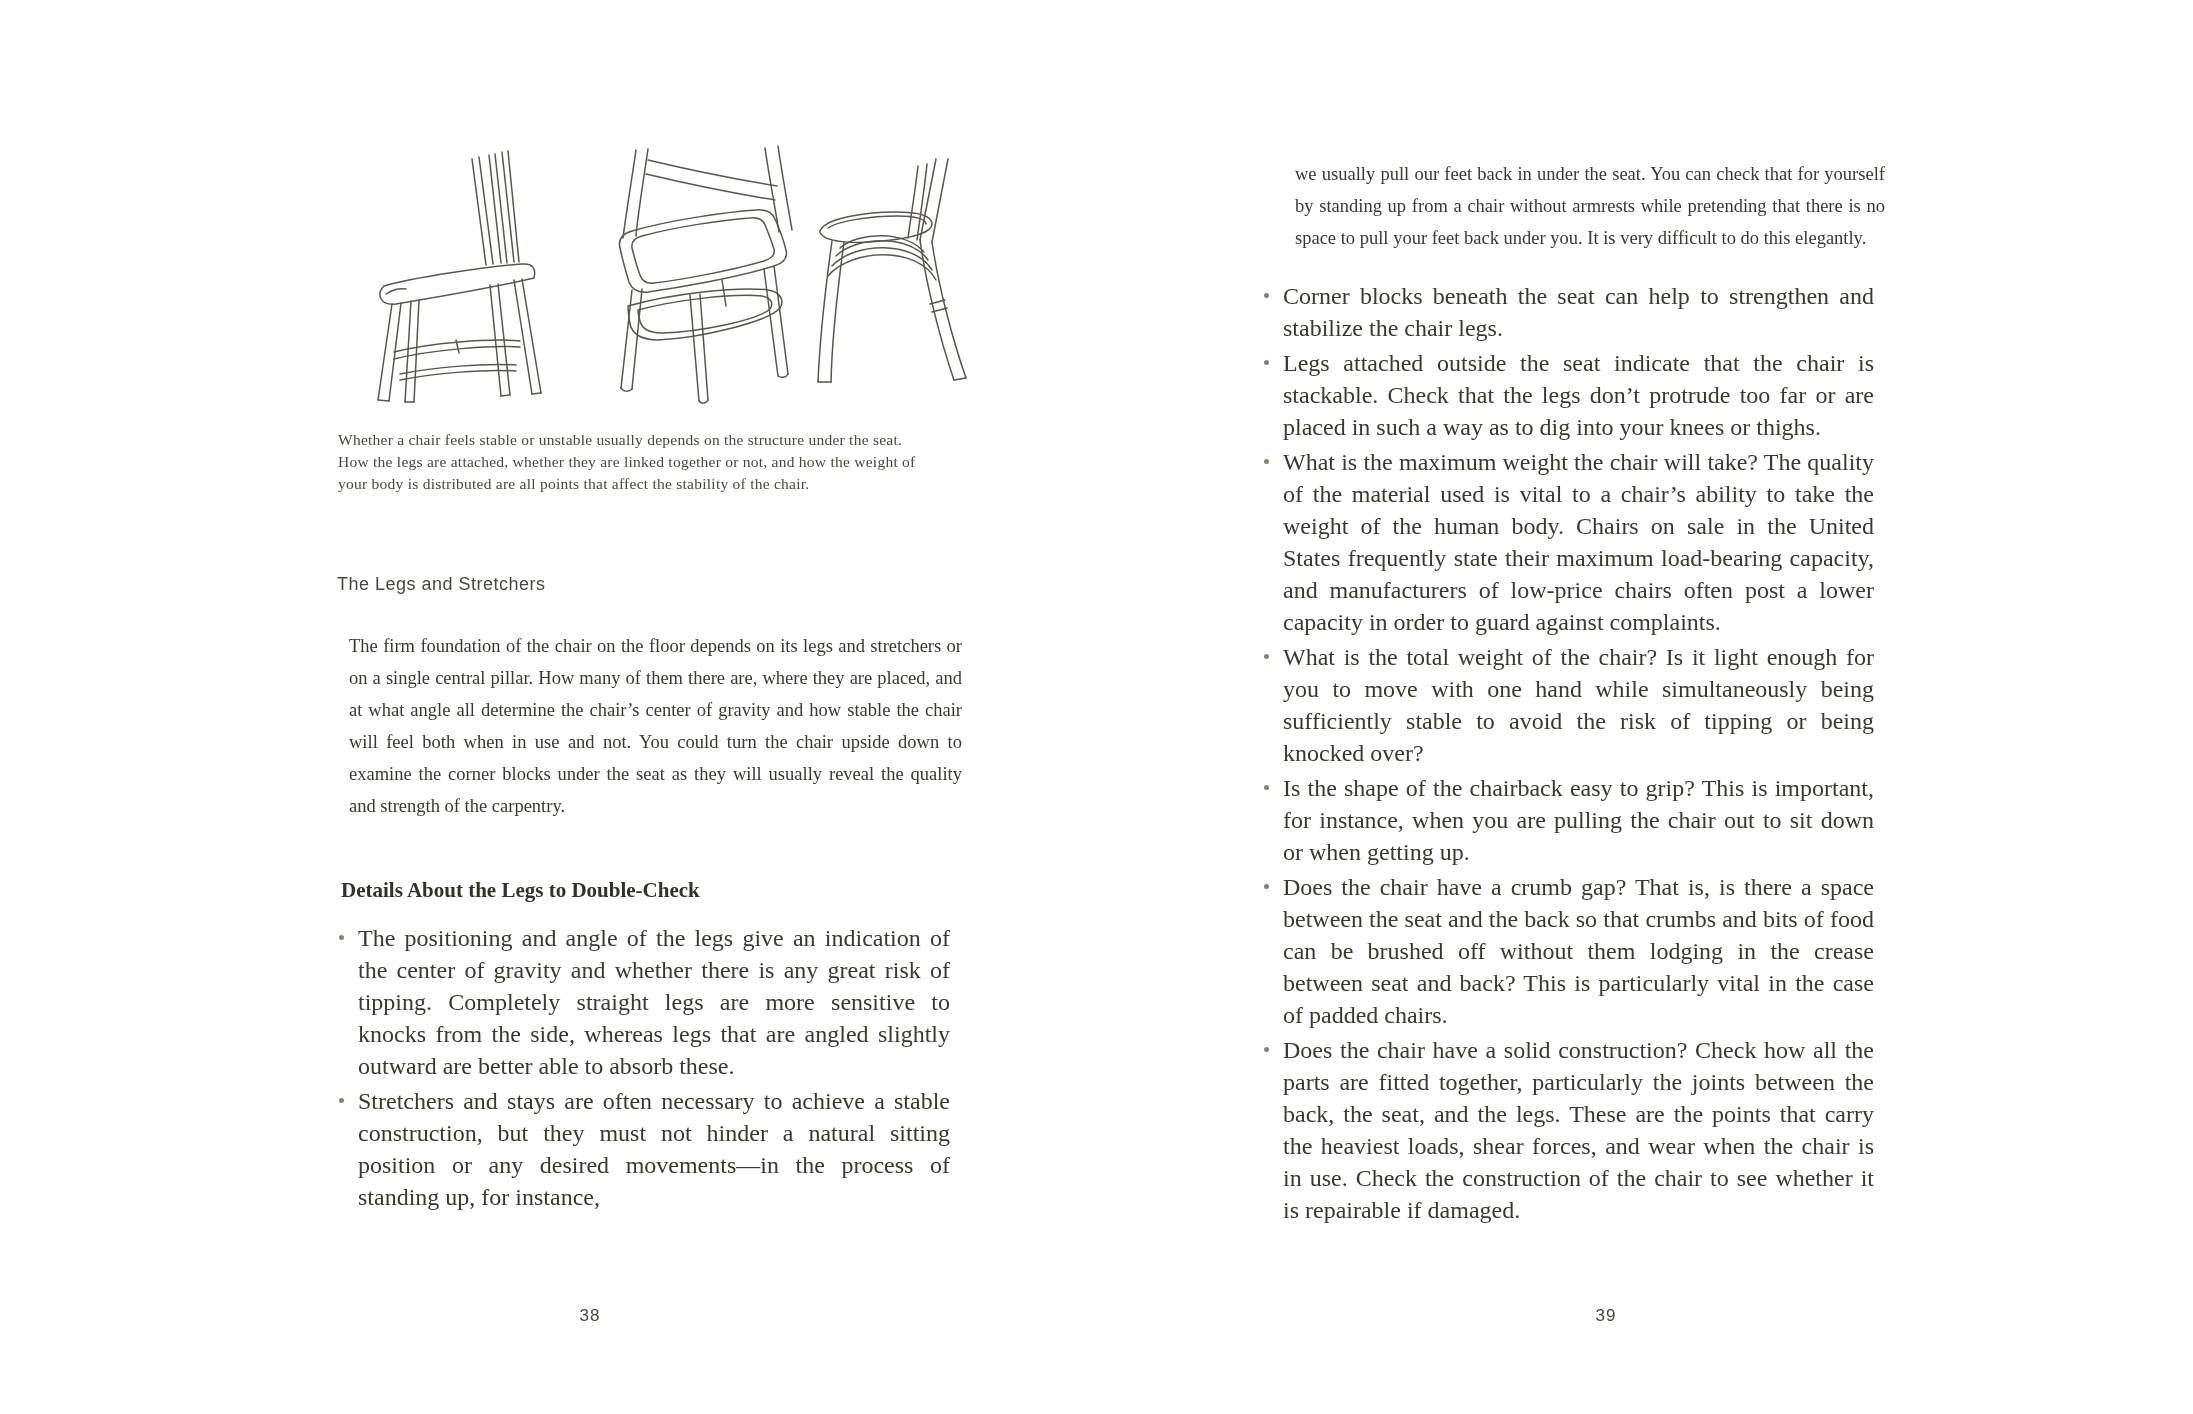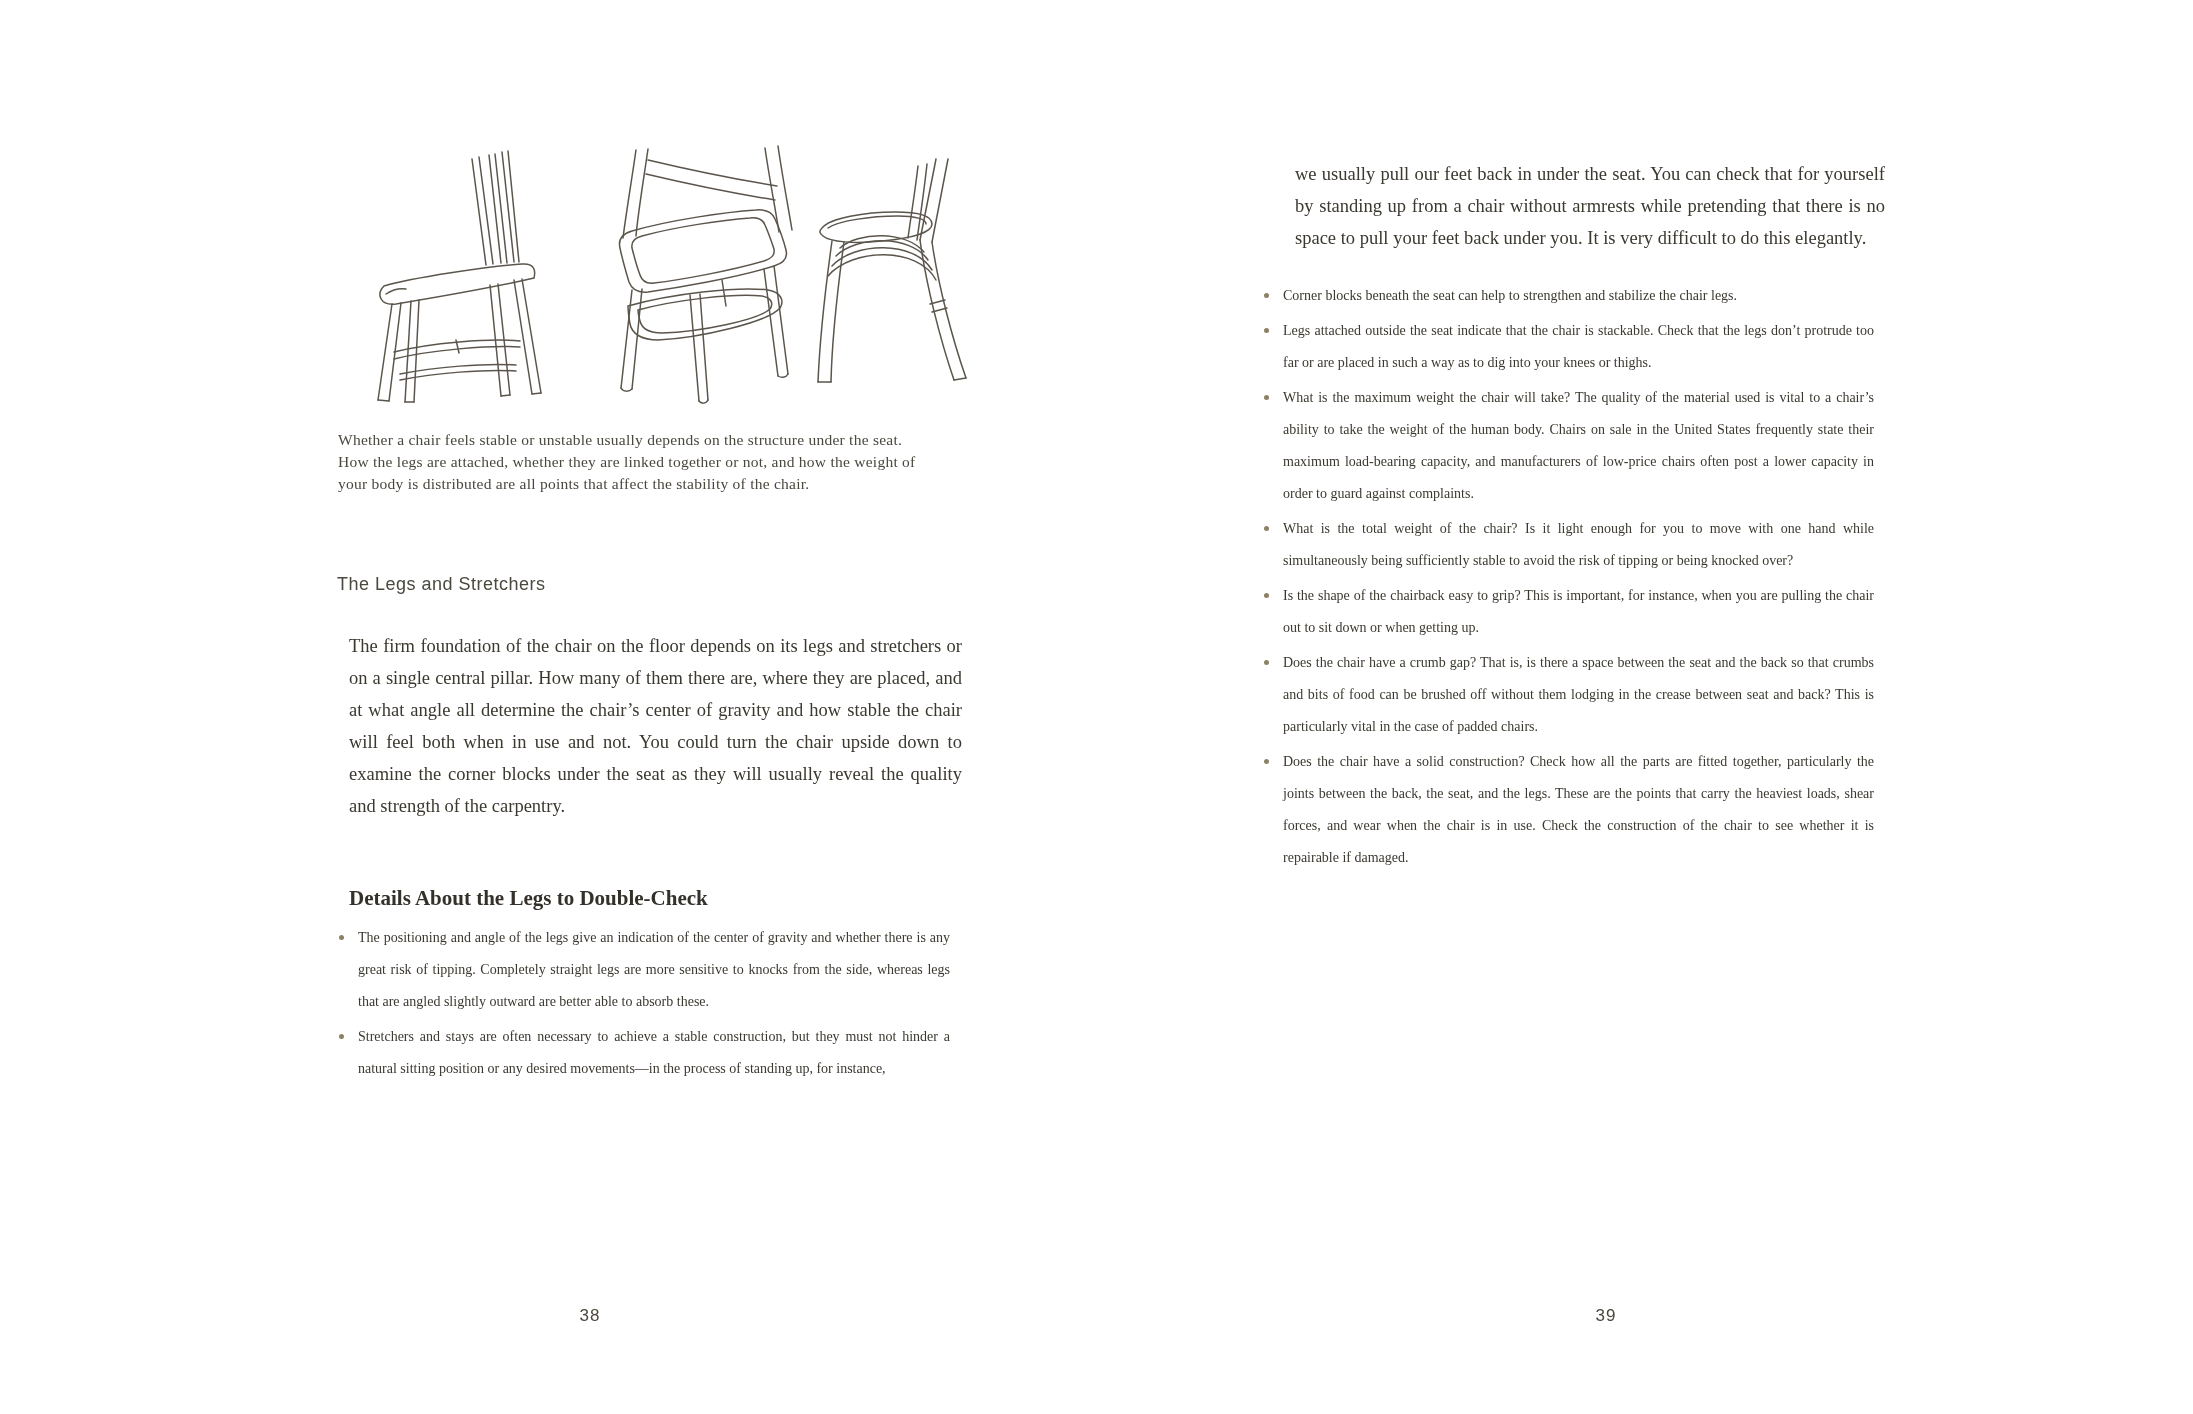--- a/index.html
+++ b/index.html
@@ -29,25 +29,25 @@
     color:#4b493e;margin:0;
   }
   .body-copy{
     font-size:18.5px;line-height:32px;
     color:#3b382f;text-align:justify;margin:12px;
   }
   .intro{position:absolute;left:337px;top:618px;width:613px;}
   .subheading{
     position:absolute;left:337px;top:874px;width:613px;
     font-family:"Liberation Serif", serif;
-    font-weight:700;font-size:21px;color:#33312a;margin:12px;
+    font-weight:700;font-size:21px;color:#33312a;margin:4px;
   }
   .bullets{
     list-style:none;margin:0;padding:0;
-    font-size:14px;line-height:32px;color:#3b382f;
+    font-size:24px;line-height:32px;color:#3b382f;
   }
   .bullets-left{position:absolute;left:337px;top:922px;width:613px;}
   .bullets-right{position:absolute;left:1262px;top:280px;width:612px;}
   .bullets li{
     position:relative;padding-left:21px;margin:0 0 3px 0;
     text-align:justify;
   }
   .bullets .dot{
     position:absolute;left:2px;top:13px;width:5px;height:5px;
     border-radius:50%;background:#8d8164;display:block;

